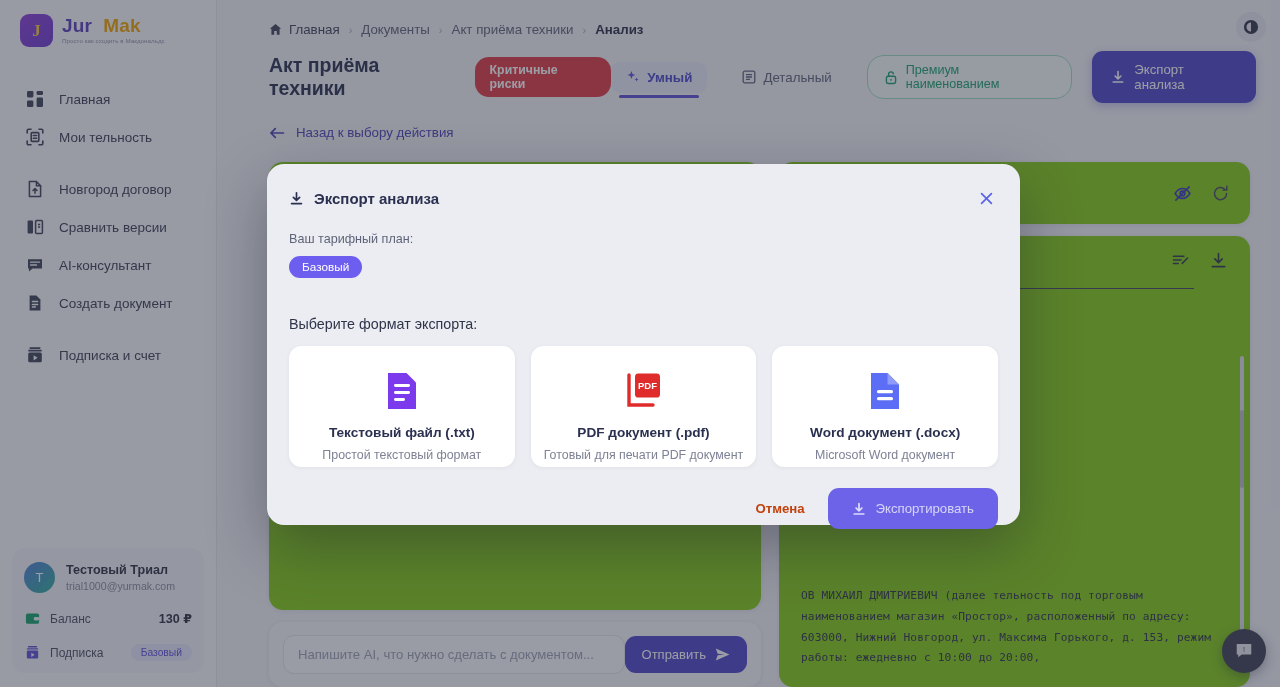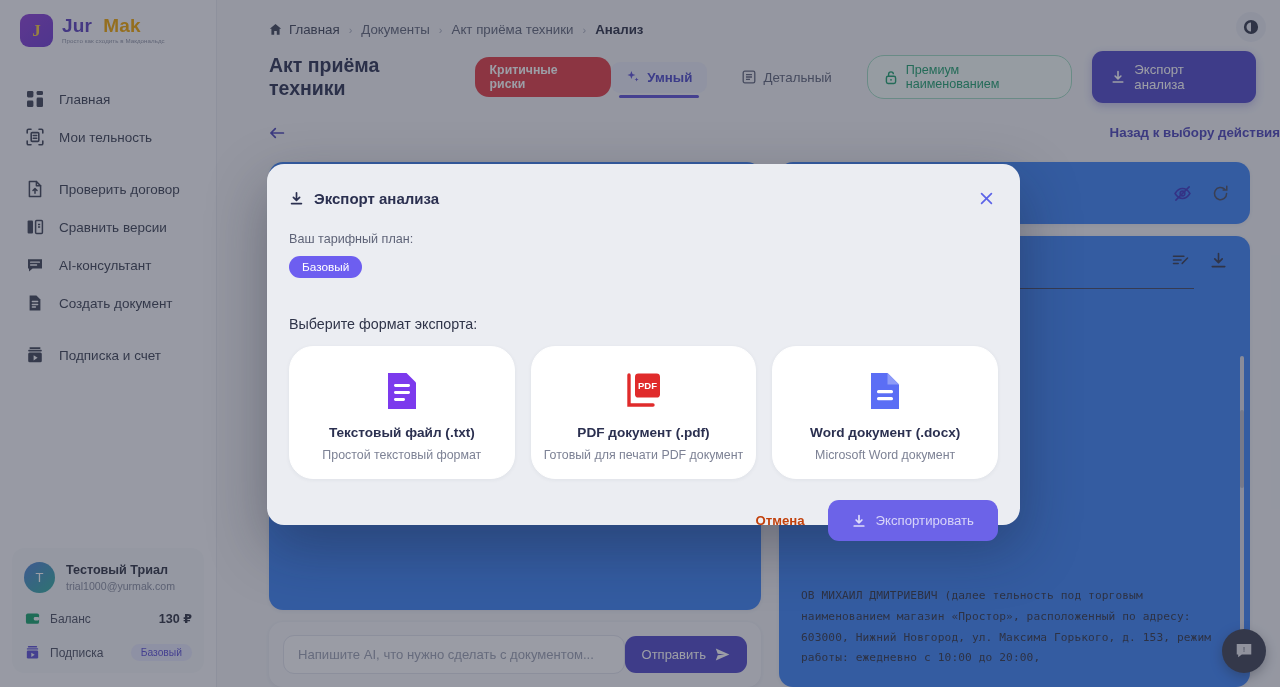--- a/index.html
+++ b/index.html
@@ -88,28 +88,28 @@
   .premium-pill {
     display: flex; align-items: center; gap: 8px; font-size: 12.6px; color: #1d9f6d;
     border: 1.4px solid #9fdcc2; border-radius: 17px; padding: 7px 16px; background: #f3fbf7;
   }
   .export-btn {
     display: flex; align-items: center; gap: 9px; font-size: 13.2px; color: #fff;
     background: #4f46c8; border-radius: 11px; padding: 11px 19px; cursor: pointer;
     box-shadow: 0 3px 9px rgba(79,70,200,.30);
   }
 
-  .back-link { display: flex; align-items: center; gap: 11px; padding: 22px 0 0 52px; font-size: 13.3px; color: #4b43b8; font-weight: bold; cursor: pointer; justify-content: space-between; }
+  .back-link { display: flex; align-items: center; gap: 11px; padding: 22px 0 0 52px; font-size: 13.3px; color: #4b43b8; font-weight: normal; cursor: pointer; }
 
   
   .content { position: absolute; left: 52px; right: 30px; top: 162px; bottom: 0; display: flex; gap: 18px; }
   .col-left { width: 492px; display: flex; flex-direction: column; gap: 12px; }
   .col-right { flex: 1 1 auto; display: flex; flex-direction: column; gap: 12px; }
 
-  .card { background: #3b82f6; border-radius: 14px; box-shadow: 0 1px 4px rgba(40,44,70,.07); }
+  .card { background: #84cc16; border-radius: 14px; box-shadow: 0 1px 4px rgba(40,44,70,.07); }
   .card-head { height: 62px; display: flex; align-items: center; justify-content: flex-end; gap: 18px; padding: 0 20px; }
   .mini-ic { width: 20px; height: 20px; display: flex; align-items: center; justify-content: center; cursor: pointer; }
 
   .doc-card { flex: 1 1 auto; padding: 14px 22px; overflow: hidden; position: relative; }
   .doc-tools { display: flex; justify-content: flex-end; gap: 18px; }
   .doc-rule { height: 1px; background: #3f4560; margin: 18px 0 0 0; width: 92%; }
   .doc-text {
     font-family: "DejaVu Sans Mono", "Liberation Mono", monospace;
     font-size: 11.2px; line-height: 1.85; color: #2e3346; letter-spacing: .1px;
   }
@@ -151,21 +151,21 @@
   .m-head { display: flex; align-items: center; padding: 22px 0 0 0; }
   .m-title { display: flex; align-items: center; gap: 10px; font-size: 15px; font-weight: bold; color: #2b3050; }
   .m-close { margin-left: auto; width: 24px; height: 24px; display:flex; align-items:center; justify-content:center; color: #5b63e8; cursor: pointer; font-size: 19px; line-height:1; }
   .m-plan-lbl { font-size: 12.6px; color: #5f6478; margin-top: 22px; }
   .m-plan-pill { display:inline-block; margin-top: 10px; background:#6d5ef0; color:#fff; font-size:11.8px; padding:4px 13px; border-radius:11px; }
   .m-divider { height: 1px; background: #dfe1ea; margin: 19px 0 0 0; }
   .m-sub { font-size: 14.3px; color: #2f3449; margin-top: 19px; }
 
   .fmt-row { display: flex; gap: 16px; margin-top: 14px; }
   .fmt-card {
-    flex: 1 1 0; background: #fff; border-radius: 24px; padding: 24px 10px 16px 10px;
+    flex: 1 1 0; background: #fff; border-radius: 12px; padding: 24px 10px 4px 10px;
     text-align: center; cursor: pointer; box-shadow: 0 1px 4px rgba(40,44,70,.06);
     border: 1.5px solid #fff;
   }
   .fmt-ic { height: 40px; display: flex; align-items: center; justify-content: center; }
   .fmt-name { font-size: 13.6px; font-weight: bold; color: #2b3050; margin-top: 14px; }
   .fmt-desc { font-size: 12.4px; color: #7d8295; margin-top: 8px; }
 
   .m-foot { display: flex; align-items: center; justify-content: flex-end; gap: 23px; margin-top: 21px; }
   .m-cancel { font-size: 13.2px; color: #c2410c; font-weight: bold; cursor: pointer; }
   .m-submit {
@@ -222,21 +222,21 @@
       <div class="nav-gap"></div>
 
       <div class="nav-item">
         <span class="ic">
           <svg width="18" height="18" viewBox="0 0 18 18" fill="none" stroke="currentColor" stroke-width="1.5" stroke-linejoin="round" stroke-linecap="round">
               <path d="M3.4 1.6h7l4.2 4.2v10.6H3.4z"></path>
               <path d="M10.4 1.6v4.2h4.2"></path>
               <path d="M9 13.2V8.6M7 10.5l2-2 2 2"></path>
             </svg>
         </span>
-        <span>Проверить договор</span>
+        <span>Новгород договор</span>
       </div>
       <div class="nav-item">
         <span class="ic">
           <svg width="18" height="18" viewBox="0 0 18 18" fill="none" stroke="currentColor" stroke-width="1.5" stroke-linejoin="round">
               <rect x="1.6" y="2.4" width="5.4" height="13.2" rx="1" fill="currentColor" stroke="none"></rect>
               <rect x="9.6" y="2.4" width="6.8" height="13.2" rx="1"></rect>
               <path d="M12 6.6h2.2M12 9h2.2"></path>
             </svg>
         </span>
         <span>Сравнить версии</span>

